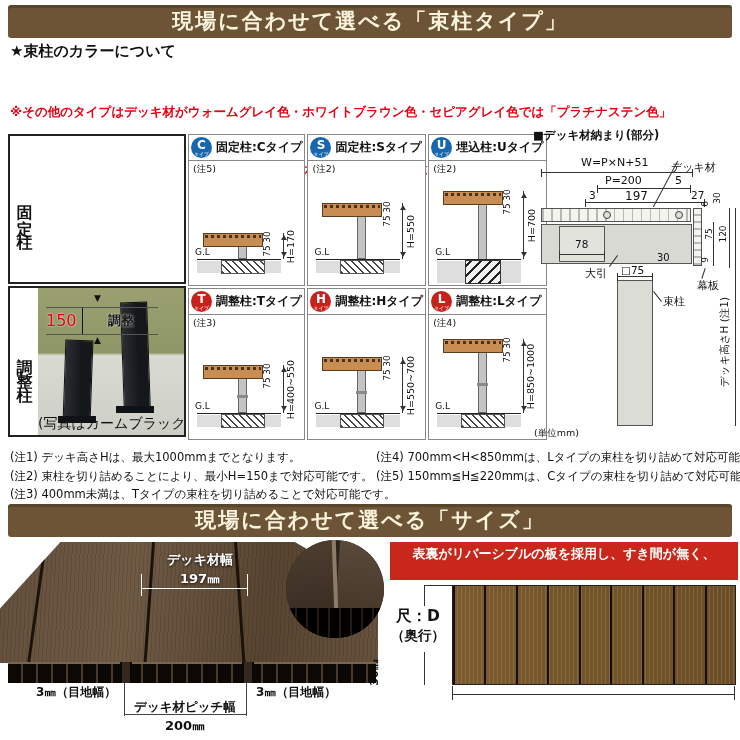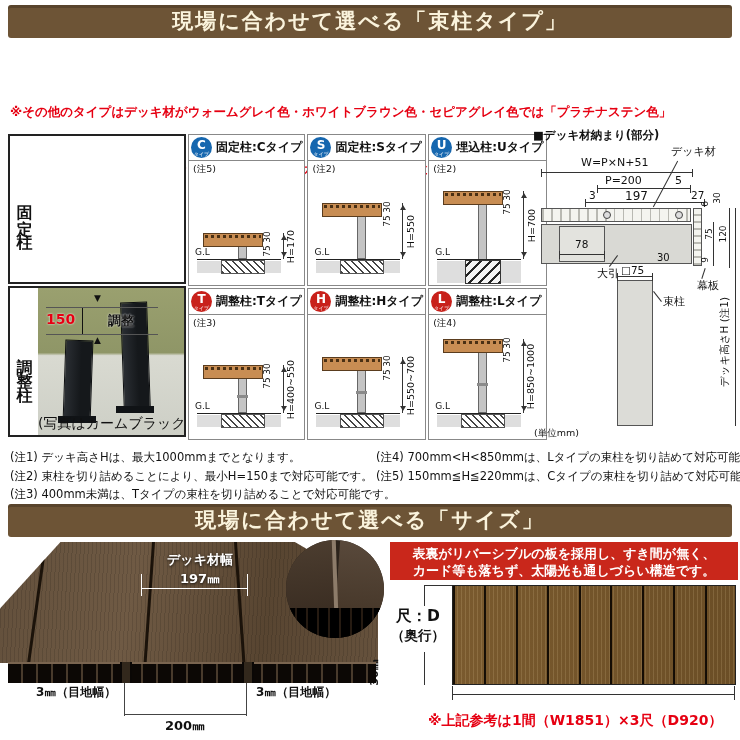--- a/index.html
+++ b/index.html
@@ -33,21 +33,21 @@
   .fa-grass{position:absolute;left:0;right:0;bottom:0;height:26px;
             background:linear-gradient(180deg,#8a975d,#6e7b48);}
   .cap-light{position:absolute;bottom:3px;right:5px;font-size:10px;color:#fff;
              text-shadow:0 1px 2px #333,0 0 3px #333;white-space:nowrap;}
   .adj-art{background:linear-gradient(180deg,#9aa06f 0%,#8f9667 44%,#d9dad1 46%,#cdcfc6 100%);}
   .ad-post{position:absolute;background:linear-gradient(90deg,#2a2e33,#15181b 60%);border:1px solid #0c0e10;}
   .ad-base{position:absolute;height:7px;background:#101316;}
   .ad-line{position:absolute;left:8px;width:112px;border-top:1px solid #555;}
   .ad-varrow{position:absolute;border-left:1px solid #111;}
   .ad-tri{position:absolute;font-size:9px;color:#111;line-height:9px;}
-  .ad-150{position:absolute;color:#e60012;font-size:14px;font-weight:bold;text-shadow:0 0 2px #fff;}
+  .ad-150{position:absolute;color:#e60012;font-size:16px;font-weight:normal;text-shadow:0 0 2px #fff;}
   .ad-chosei{position:absolute;color:#111;font-size:13px;font-weight:bold;text-shadow:0 0 2px #fff;text-align:center;}
   .cap-dark{position:absolute;bottom:2px;left:0;right:0;text-align:center;font-size:14px;color:#111;white-space:nowrap;}
 
   
   .type-grid{position:absolute;left:188px;top:134px;width:341px;height:303px;
              display:grid;grid-template-columns:repeat(3,1fr);grid-template-rows:1fr 1fr;gap:2px;}
   .cell{border:1px solid #888;background:#fff;position:relative;box-sizing:border-box;}
   .cell-head{height:25px;border-bottom:1px solid #888;display:flex;align-items:center;gap:4px;padding:0 2px;}
   .badge{width:21px;height:21px;border-radius:50%;color:#fff;display:flex;flex-direction:column;
          align-items:center;justify-content:center;line-height:1;flex:none;}
@@ -159,20 +159,21 @@
   .wtick{position:absolute;top:686px;height:14px;border-left:1.5px solid #333;}
   .reference{position:absolute;left:428px;top:712px;font-size:14px;font-weight:bold;color:#e60012;white-space:nowrap;}
 </style>
 </head>
 <body>
 
 <div class="page">
 
   <div class="banner b1">現場に合わせて選べる「束柱タイプ」</div>
 
+  <div class="abs color-head">★束柱のカラーについて</div>
   <div class="abs color-lines">
     <div>※その他のタイプはデッキ材がウォームグレイ色・ホワイトブラウン色・セピアグレイ色では「プラチナステン色」</div>
     <div>　レッドブラウン色・ナチュラルブラウン色では「カームブラック色」となります。</div>
   </div>
 
   <div class="pp pp1">
     <div class="vlabel">固定柱</div>
   </div>
 
   <div class="pp pp2">
@@ -368,40 +369,40 @@
         <div class="hline"></div>
         <div class="ra ah">
             <span>H=850~1000</span>
           </div>
       </div>
     </div>
   </div>
 
   <div class="detail">
     <div class="d-title">■デッキ材納まり(部分)</div>
-    <div class="d-txt" style="left:138px;top:16px;font-family:Liberation Serif, serif;">デッキ材</div>
+    <div class="d-txt" style="left:138px;top:32px;font-family:Liberation Serif, serif;">デッキ材</div>
     <div class="leader" style="left:132px;top:30px;height:52px;transform:rotate(28deg);"></div>
     <div class="d-txt" style="left:48px;top:28px;">W=P×N+51</div>
     <div class="hdim" style="left:8px;top:44px;width:152px;"></div>
     <div class="d-txt" style="left:72px;top:46px;">P=200</div>
     <div class="d-txt" style="left:142px;top:46px;">5</div>
     <div class="hdim" style="left:64px;top:60px;width:94px;"></div>
     <div class="d-txt" style="left:56px;top:61px;font-size:10.5px;">3</div>
     <div class="d-txt" style="left:92px;top:61px;font-size:12px;">197</div>
     <div class="d-txt" style="left:158px;top:61px;font-size:10.5px;">27</div>
     <div class="hdim" style="left:52px;top:74px;width:120px;"></div>
     <div class="d-board"></div>
     <div class="screw" style="left:70px;top:83px;"></div>
     <div class="screw" style="left:142px;top:83px;"></div>
     <div class="d-fascia"></div>
     <div class="d-joist"></div>
     <div class="d-notch"></div>
     <div class="d-txt" style="left:42px;top:110px;font-size:10.5px;">78</div>
     <div class="hdim" style="left:26px;top:126px;width:46px;"></div>
-    <div class="d-txt" style="left:64px;top:138px;">大引</div>
+    <div class="d-txt" style="left:52px;top:138px;">大引</div>
     <div class="leader" style="left:80px;top:126px;height:14px;transform:rotate(36deg);"></div>
     <div class="d-txt" style="left:124px;top:124px;font-size:10px;">30</div>
     <div class="d-post"></div>
     <div class="hdim" style="left:84px;top:148px;width:36px;"></div>
     <div class="d-txt" style="left:88px;top:136px;font-size:10.5px;">□75</div>
     <div class="d-txt" style="left:130px;top:166px;">束柱</div>
     <div class="leader" style="left:124px;top:162px;height:13px;transform:rotate(-38deg);"></div>
     <div class="d-txt" style="left:164px;top:150px;text-align:right;">幕板</div>
     <div class="leader" style="left:170px;top:140px;height:11px;transform:rotate(18deg);"></div>
     <div class="ra" style="left:172px;top:76px;">
@@ -453,46 +454,45 @@
   <div class="dw-tick" style="left:247px;"></div>
 
   <div class="xsec"></div>
   <div class="xjoint" style="left:120px;"></div>
   <div class="xjoint" style="left:242px;"></div>
 
   <div class="jtick" style="left:124px;"></div>
   <div class="jtick" style="left:246px;"></div>
   <div class="jlabel" style="left:36px;">3㎜（目地幅）</div>
   <div class="jlabel" style="left:256px;">3㎜（目地幅）</div>
+  <div class="pitch-label">デッキ材ピッチ幅</div>
   <div class="pitch-line"></div>
   <div class="pitch-val">200㎜</div>
 
   <div class="thick-line"></div>
   <div class="ra thick-anchor abs">
       <span>30㎜</span>
     </div>
 
   <div class="circle">
     <div class="ci-bl"></div>
     <div class="ci-br"></div>
     <div class="ci-gap"></div>
     <div class="ci-bot"></div>
   </div>
 
   <div class="feature">
     <div>表裏がリバーシブルの板を採用し、すき間が無く、</div>
-    <div>カード等も落ちず、太陽光も通しづらい構造です。</div>
   </div>
 
   <div class="plan"></div>
   <div class="bkt-h" style="left:424px;top:585px;width:28px;"></div>
   <div class="bkt" style="left:424px;top:586px;height:20px;"></div>
   <div class="bkt" style="left:424px;top:652px;height:33px;"></div>
   <div class="depth-label">
     <div class="depth-main">尺：D</div>
     <div class="depth-sub">（奥行）</div>
   </div>
   <div class="wline"></div>
   <div class="wtick" style="left:452px;"></div>
   <div class="wtick" style="left:734px;"></div>
-  <div class="reference">※上記参考は1間（W1851）×3尺（D920）</div>
 
 </div>
 
 </body></html>

